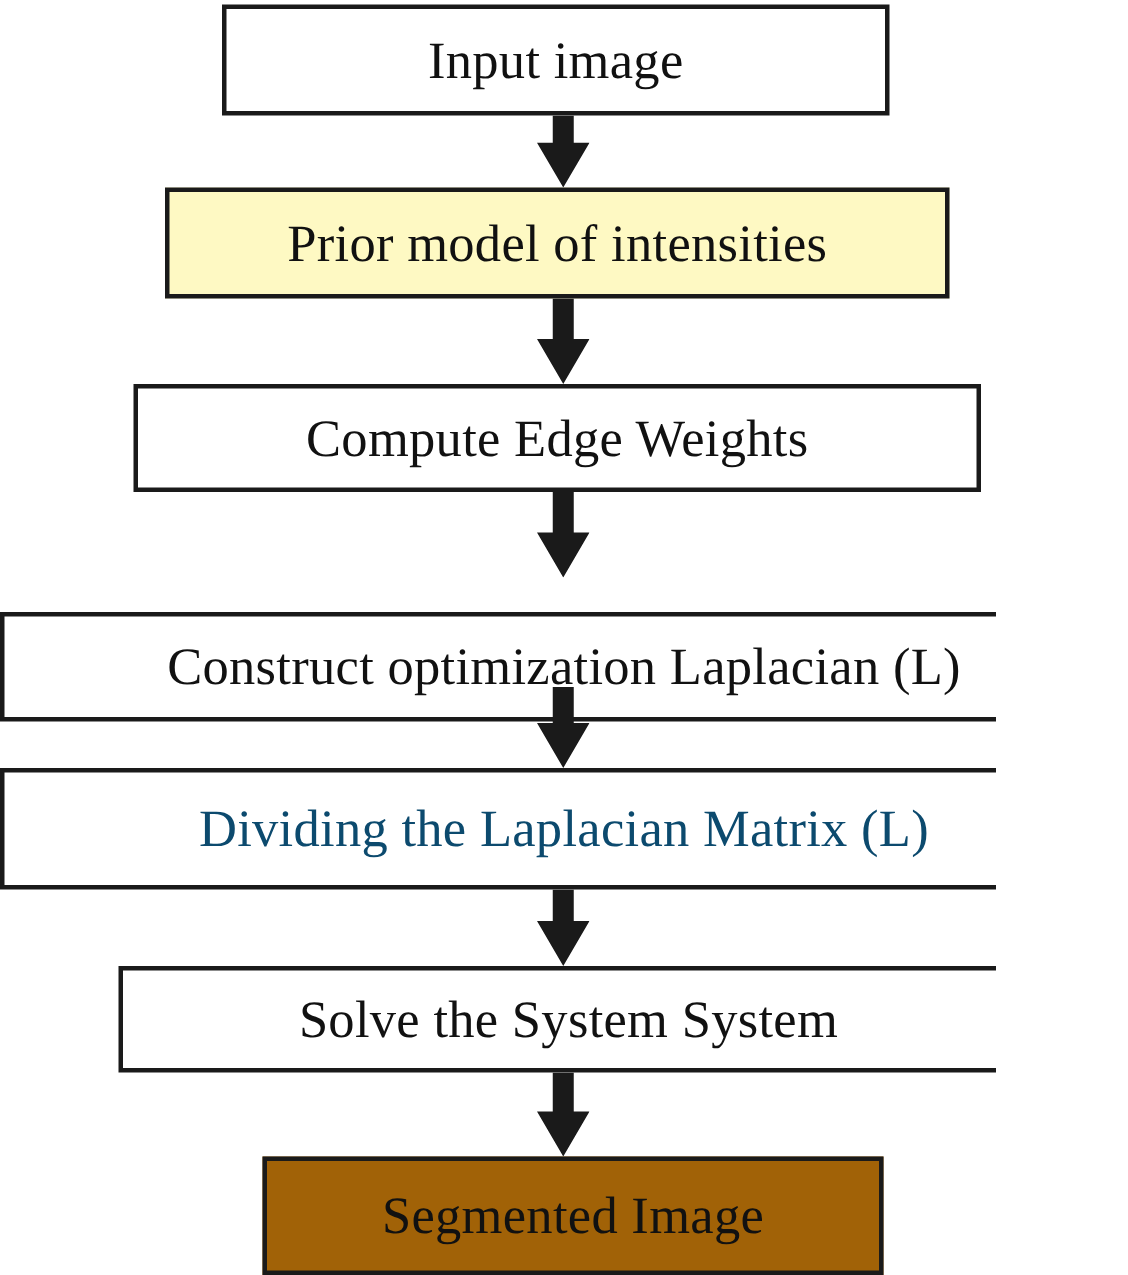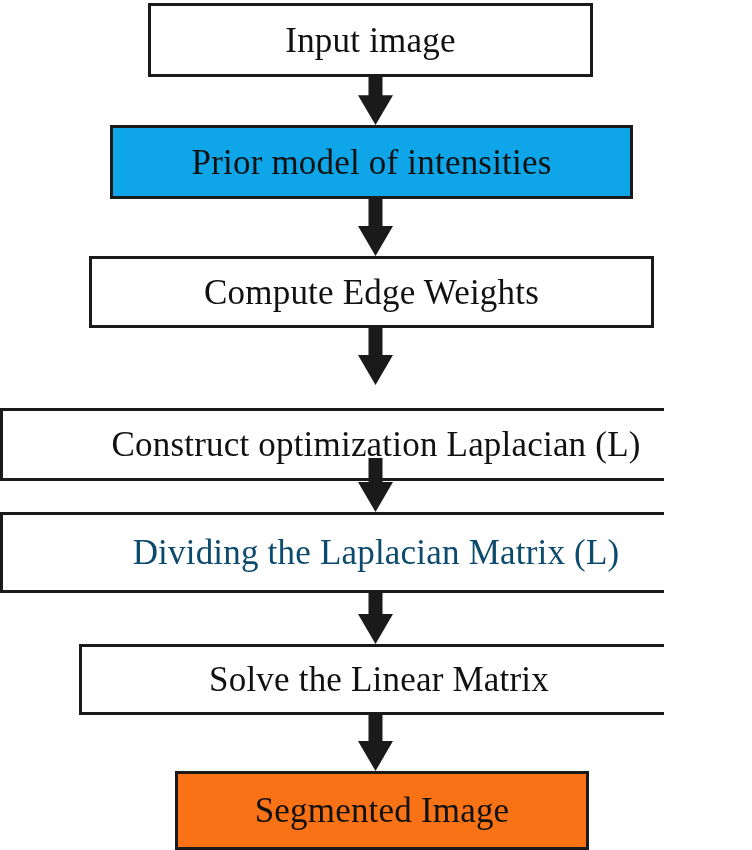--- a/index.html
+++ b/index.html
@@ -42,41 +42,41 @@
 </style>
 </head>
 <body>
 
 <div id="flowchart-root">
 
   <div class="flow-box" style="left: 148px; top: 3px; width: 445px; height: 74px; border-color: rgb(26, 26, 26); background: rgb(255, 255, 255);">
     <span class="flow-box-label" style="color: rgb(17, 17, 17);">Input image</span>
   </div>
 
-  <div class="flow-box" style="left: 110px; top: 125px; width: 523px; height: 74px; border-color: rgb(26, 26, 26); background: #0ea5e9;">
+  <div class="flow-box" style="left: 110px; top: 125px; width: 523px; height: 74px; border-color: rgb(26, 26, 26); background: #fef9c3;">
     <span class="flow-box-label" style="color: rgb(17, 17, 17);">Prior model of intensities</span>
   </div>
 
   <div class="flow-box" style="left: 89px; top: 256px; width: 565px; height: 72px; border-color: rgb(26, 26, 26); background: rgb(255, 255, 255);">
     <span class="flow-box-label" style="color: rgb(17, 17, 17);">Compute Edge Weights</span>
   </div>
 
   <div class="flow-box" style="left: 0px; top: 385px; width: 752px; height: 73px; border-color: rgb(26, 26, 26); background: rgb(255, 255, 255); margin-top: 23px;">
     <span class="flow-box-label" style="color: rgb(17, 17, 17);">Construct optimization Laplacian (L)</span>
   </div>
 
   <div class="flow-box" style="left: 0px; top: 512px; width: 752px; height: 81px; border-color: rgb(26, 26, 26); background: rgb(255, 255, 255);">
     <span class="flow-box-label" style="color: #0c4a6e;">Dividing the Laplacian Matrix (L)</span>
   </div>
 
   <div class="flow-box" style="left: 79px; top: 644px; width: 600px; height: 71px; border-color: rgb(26, 26, 26); background: rgb(255, 255, 255);">
-    <span class="flow-box-label" style="color: rgb(17, 17, 17);">Solve the Linear Matrix</span>
+    <span class="flow-box-label" style="color: rgb(17, 17, 17);">Solve the System System</span>
   </div>
 
-  <div class="flow-box" style="left: 175px; top: 771px; width: 414px; height: 79px; border-color: rgb(26, 26, 26); background: #f97316;">
+  <div class="flow-box" style="left: 175px; top: 771px; width: 414px; height: 79px; border-color: rgb(26, 26, 26); background: #a16207;">
     <span class="flow-box-label" style="color: rgb(17, 17, 17);">Segmented Image</span>
   </div>
 
   <span class="flow-arrow" style="left: 358px; top: 77px; width: 35px; height: 48px;">
       <svg width="35" height="48" viewBox="0 0 35 48" xmlns="http://www.w3.org/2000/svg">
         <polygon points="10.5,0 24.5,0 24.5,18.240000000000002 35,18.240000000000002 17.5,48 0,18.240000000000002 10.5,18.240000000000002" fill="#1a1a1a"></polygon>
       </svg>
     </span>
   <span class="flow-arrow" style="left: 358px; top: 199px; width: 35px; height: 57px;">
       <svg width="35" height="57" viewBox="0 0 35 57" xmlns="http://www.w3.org/2000/svg">

